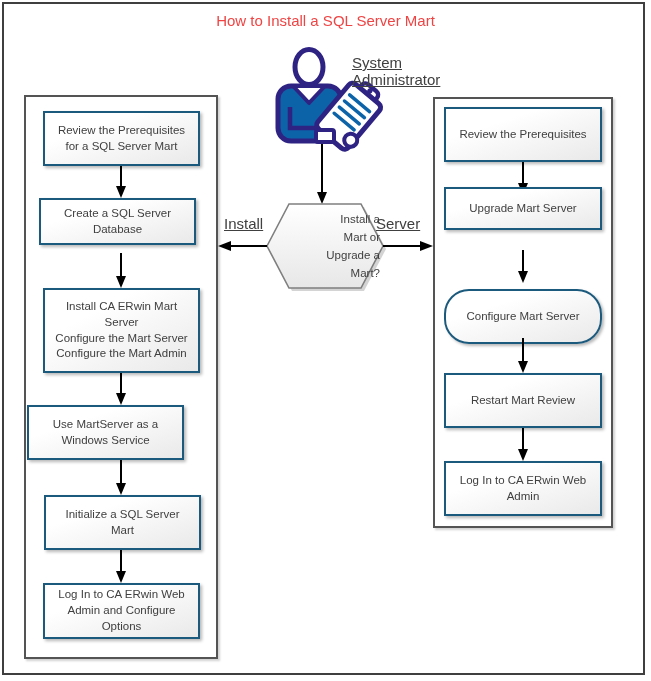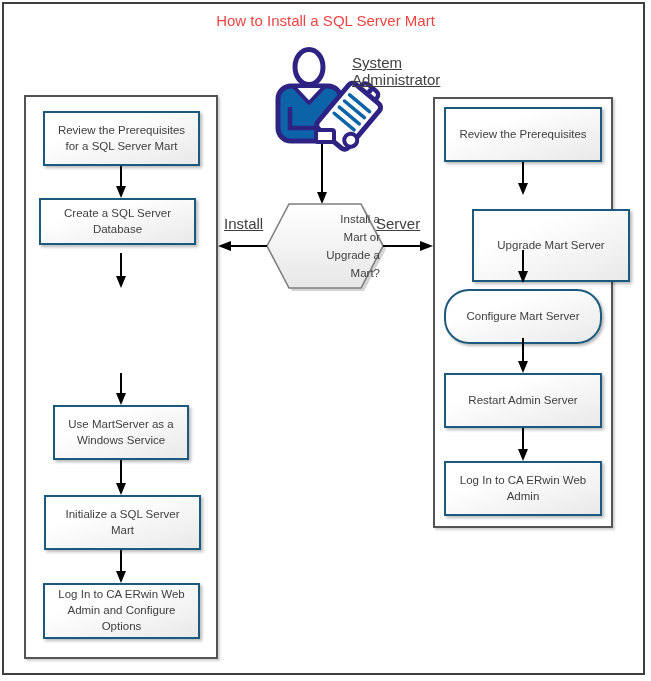--- a/index.html
+++ b/index.html
@@ -121,51 +121,54 @@
   <div class="stepbox" style="left:43px;top:111px;width:157px;height:55px;">Review the Prerequisites
 for a SQL Server Mart</div>
   <div class="vline" style="left:120px;top:166px;height:20px;"></div>
   <div class="arr-down" style="left:116px;top:186px;"></div>
 
   <div class="stepbox" style="left:39px;top:198px;width:157px;height:47px;">Create a SQL Server
 Database</div>
   <div class="vline" style="left:120px;top:253px;height:23px;"></div>
   <div class="arr-down" style="left:116px;top:276px;"></div>
 
+  <div class="stepbox" style="left:43px;top:288px;width:157px;height:85px;">Install CA ERwin Mart Server
+Configure the Mart Server
+Configure the Mart Admin</div>
   <div class="vline" style="left:120px;top:373px;height:20px;"></div>
   <div class="arr-down" style="left:116px;top:393px;"></div>
 
-  <div class="stepbox" style="left:53px;top:405px;width:136px;height:55px;">Use MartServer as a
+  <div class="stepbox" style="left:27px;top:405px;width:157px;height:55px;">Use MartServer as a
 Windows Service</div>
   <div class="vline" style="left:120px;top:460px;height:23px;"></div>
   <div class="arr-down" style="left:116px;top:483px;"></div>
 
   <div class="stepbox" style="left:44px;top:495px;width:157px;height:55px;">Initialize a SQL Server
 Mart</div>
   <div class="vline" style="left:120px;top:550px;height:21px;"></div>
   <div class="arr-down" style="left:116px;top:571px;"></div>
 
   <div class="stepbox" style="left:43px;top:583px;width:157px;height:56px;">Log In to CA ERwin Web
 Admin and Configure
 Options</div>
 
   <div class="container-box" style="left:433px;top:97px;width:180px;height:431px;"></div>
 
   <div class="stepbox" style="left:444px;top:107px;width:158px;height:55px;">Review the Prerequisites</div>
   <div class="vline" style="left:522px;top:162px;height:21px;"></div>
   <div class="arr-down" style="left:518px;top:183px;"></div>
 
-  <div class="stepbox" style="left:444px;top:209px;width:158px;height:73px;margin-left:28px;">Upgrade Mart Server</div>
+  <div class="stepbox" style="left:444px;top:187px;width:158px;height:43px;">Upgrade Mart Server</div>
   <div class="vline" style="left:522px;top:250px;height:21px;"></div>
   <div class="arr-down" style="left:518px;top:271px;"></div>
 
   <div class="stepbox" style="left:444px;top:289px;width:158px;height:55px;border-radius:25px;">Configure Mart Server</div>
   <div class="vline" style="left:522px;top:338px;height:23px;"></div>
   <div class="arr-down" style="left:518px;top:361px;"></div>
 
-  <div class="stepbox" style="left:444px;top:373px;width:158px;height:55px;">Restart Admin Server</div>
+  <div class="stepbox" style="left:444px;top:373px;width:158px;height:55px;">Restart Mart Review</div>
   <div class="vline" style="left:522px;top:428px;height:21px;"></div>
   <div class="arr-down" style="left:518px;top:449px;"></div>
 
   <div class="stepbox" style="left:444px;top:461px;width:158px;height:55px;">Log In to CA ERwin Web
 Admin</div>
 
 </div>
 
 </body></html>

